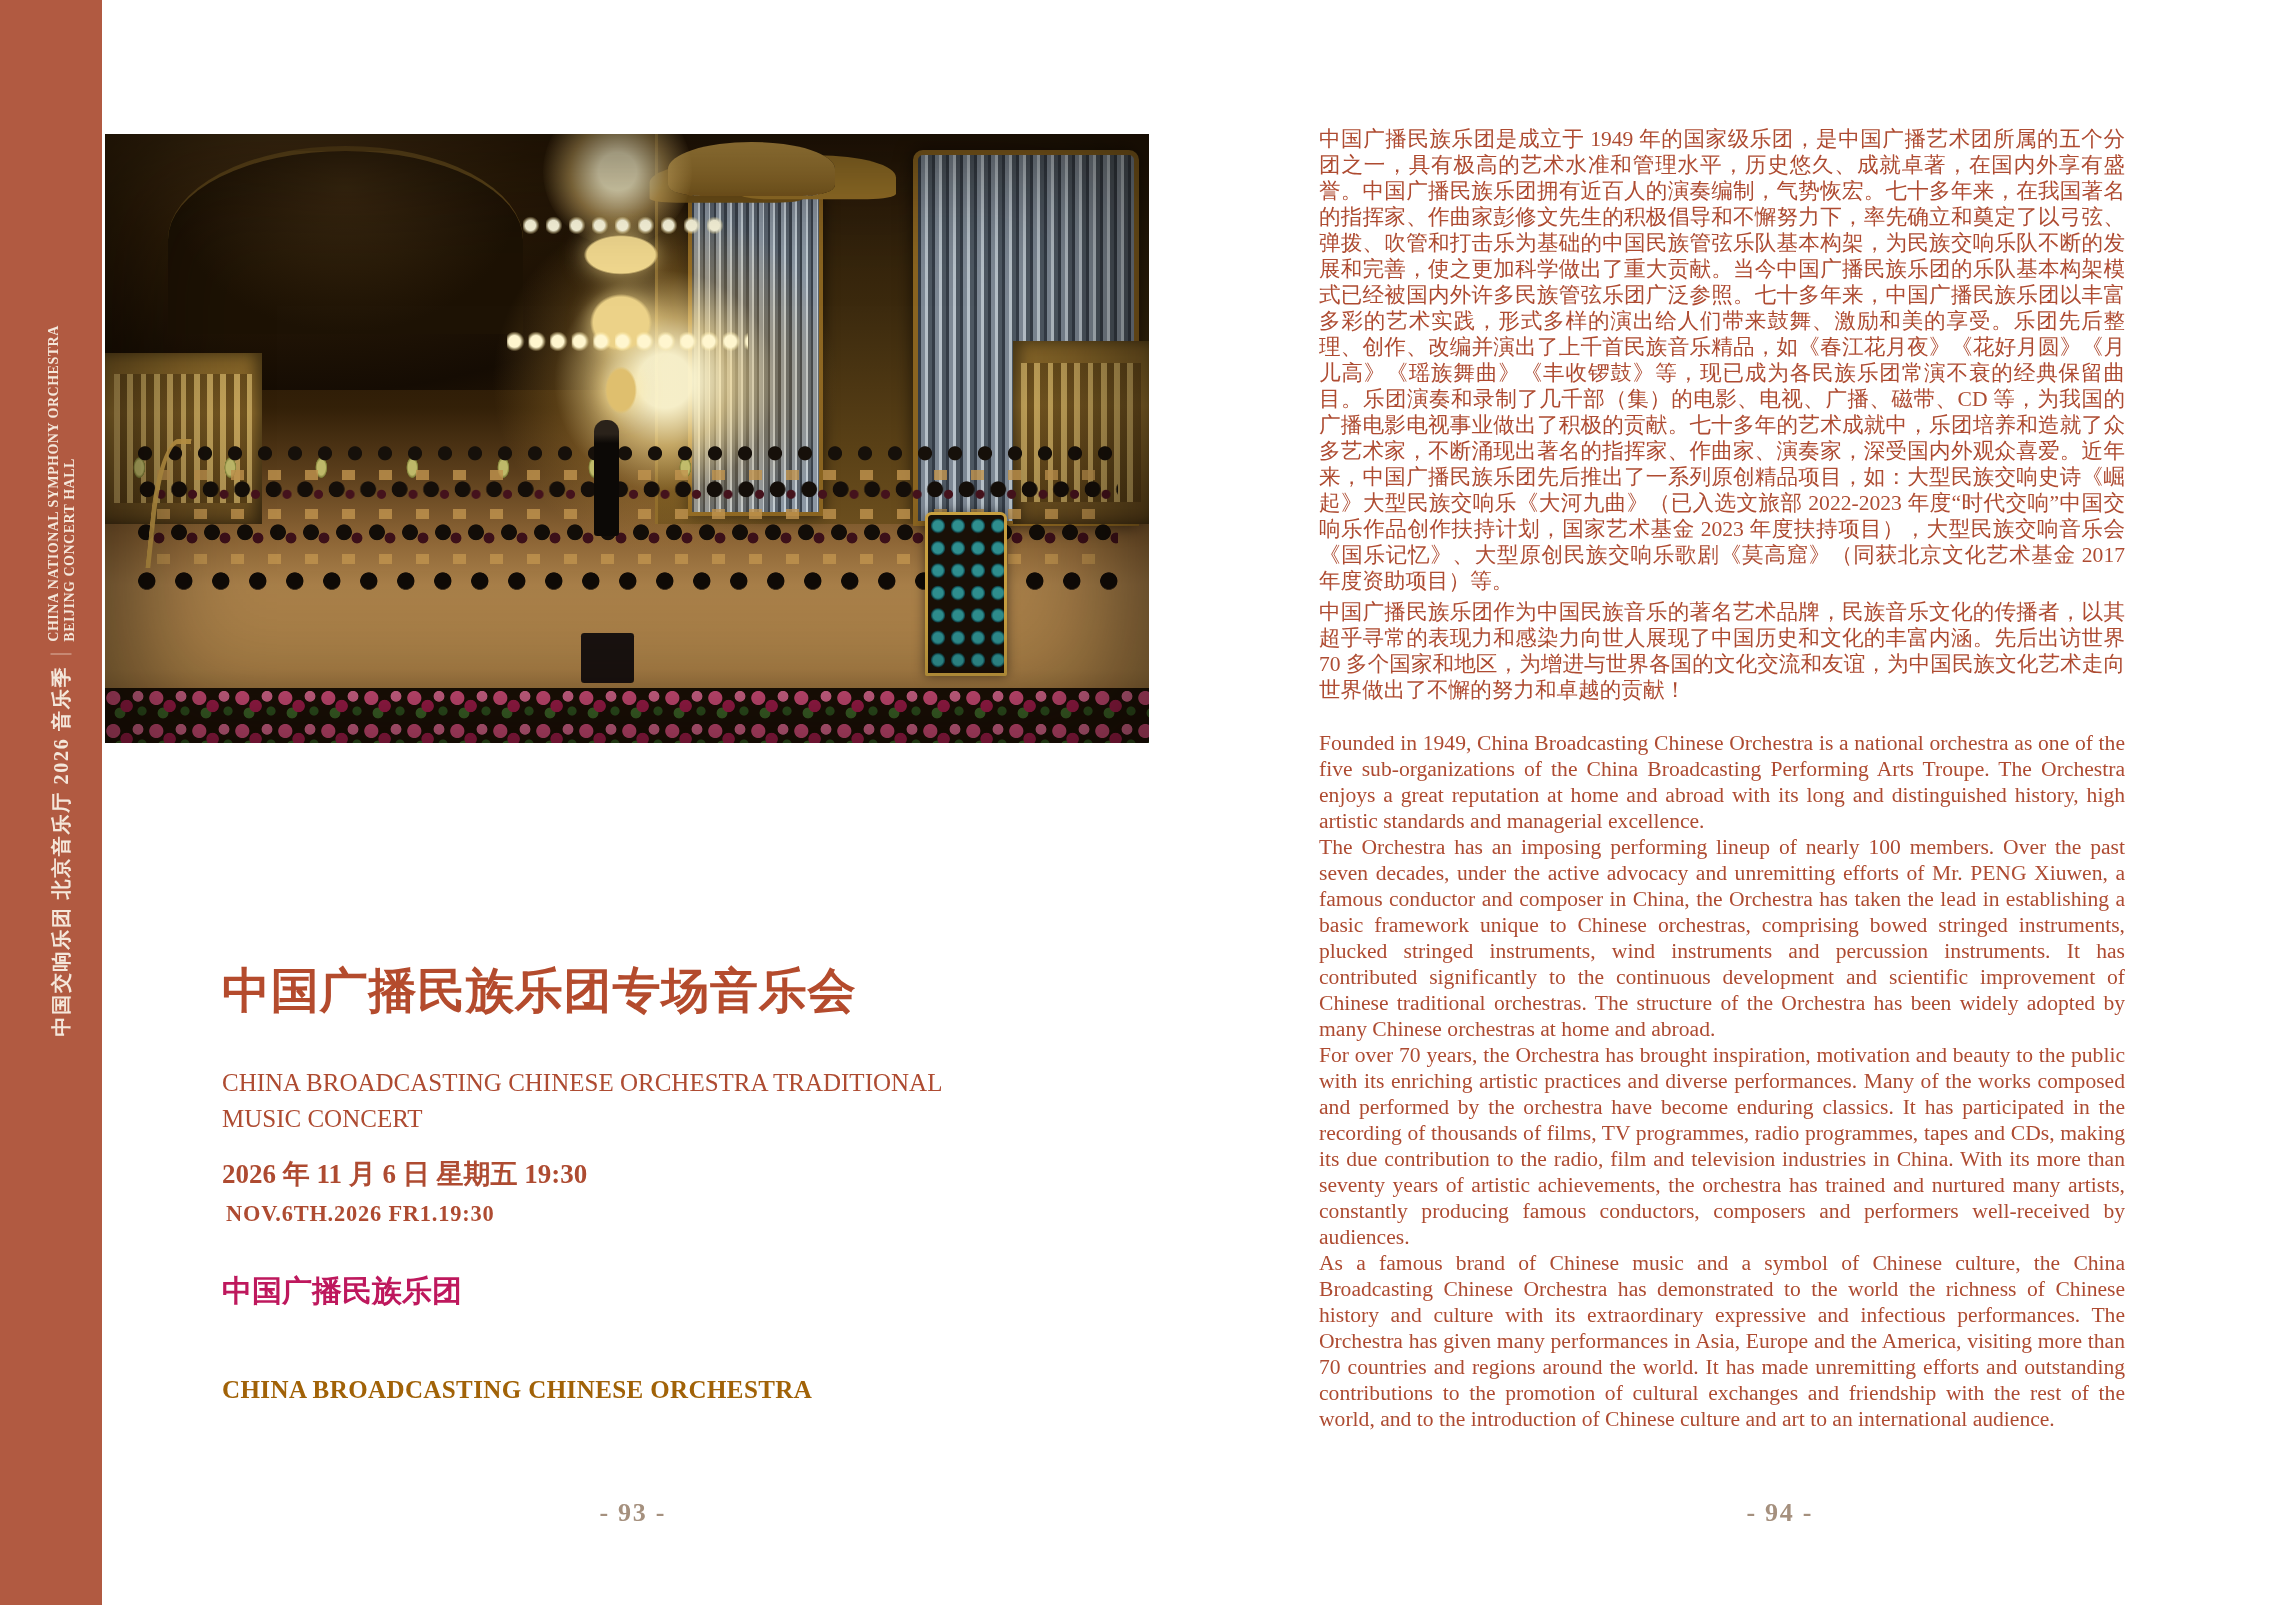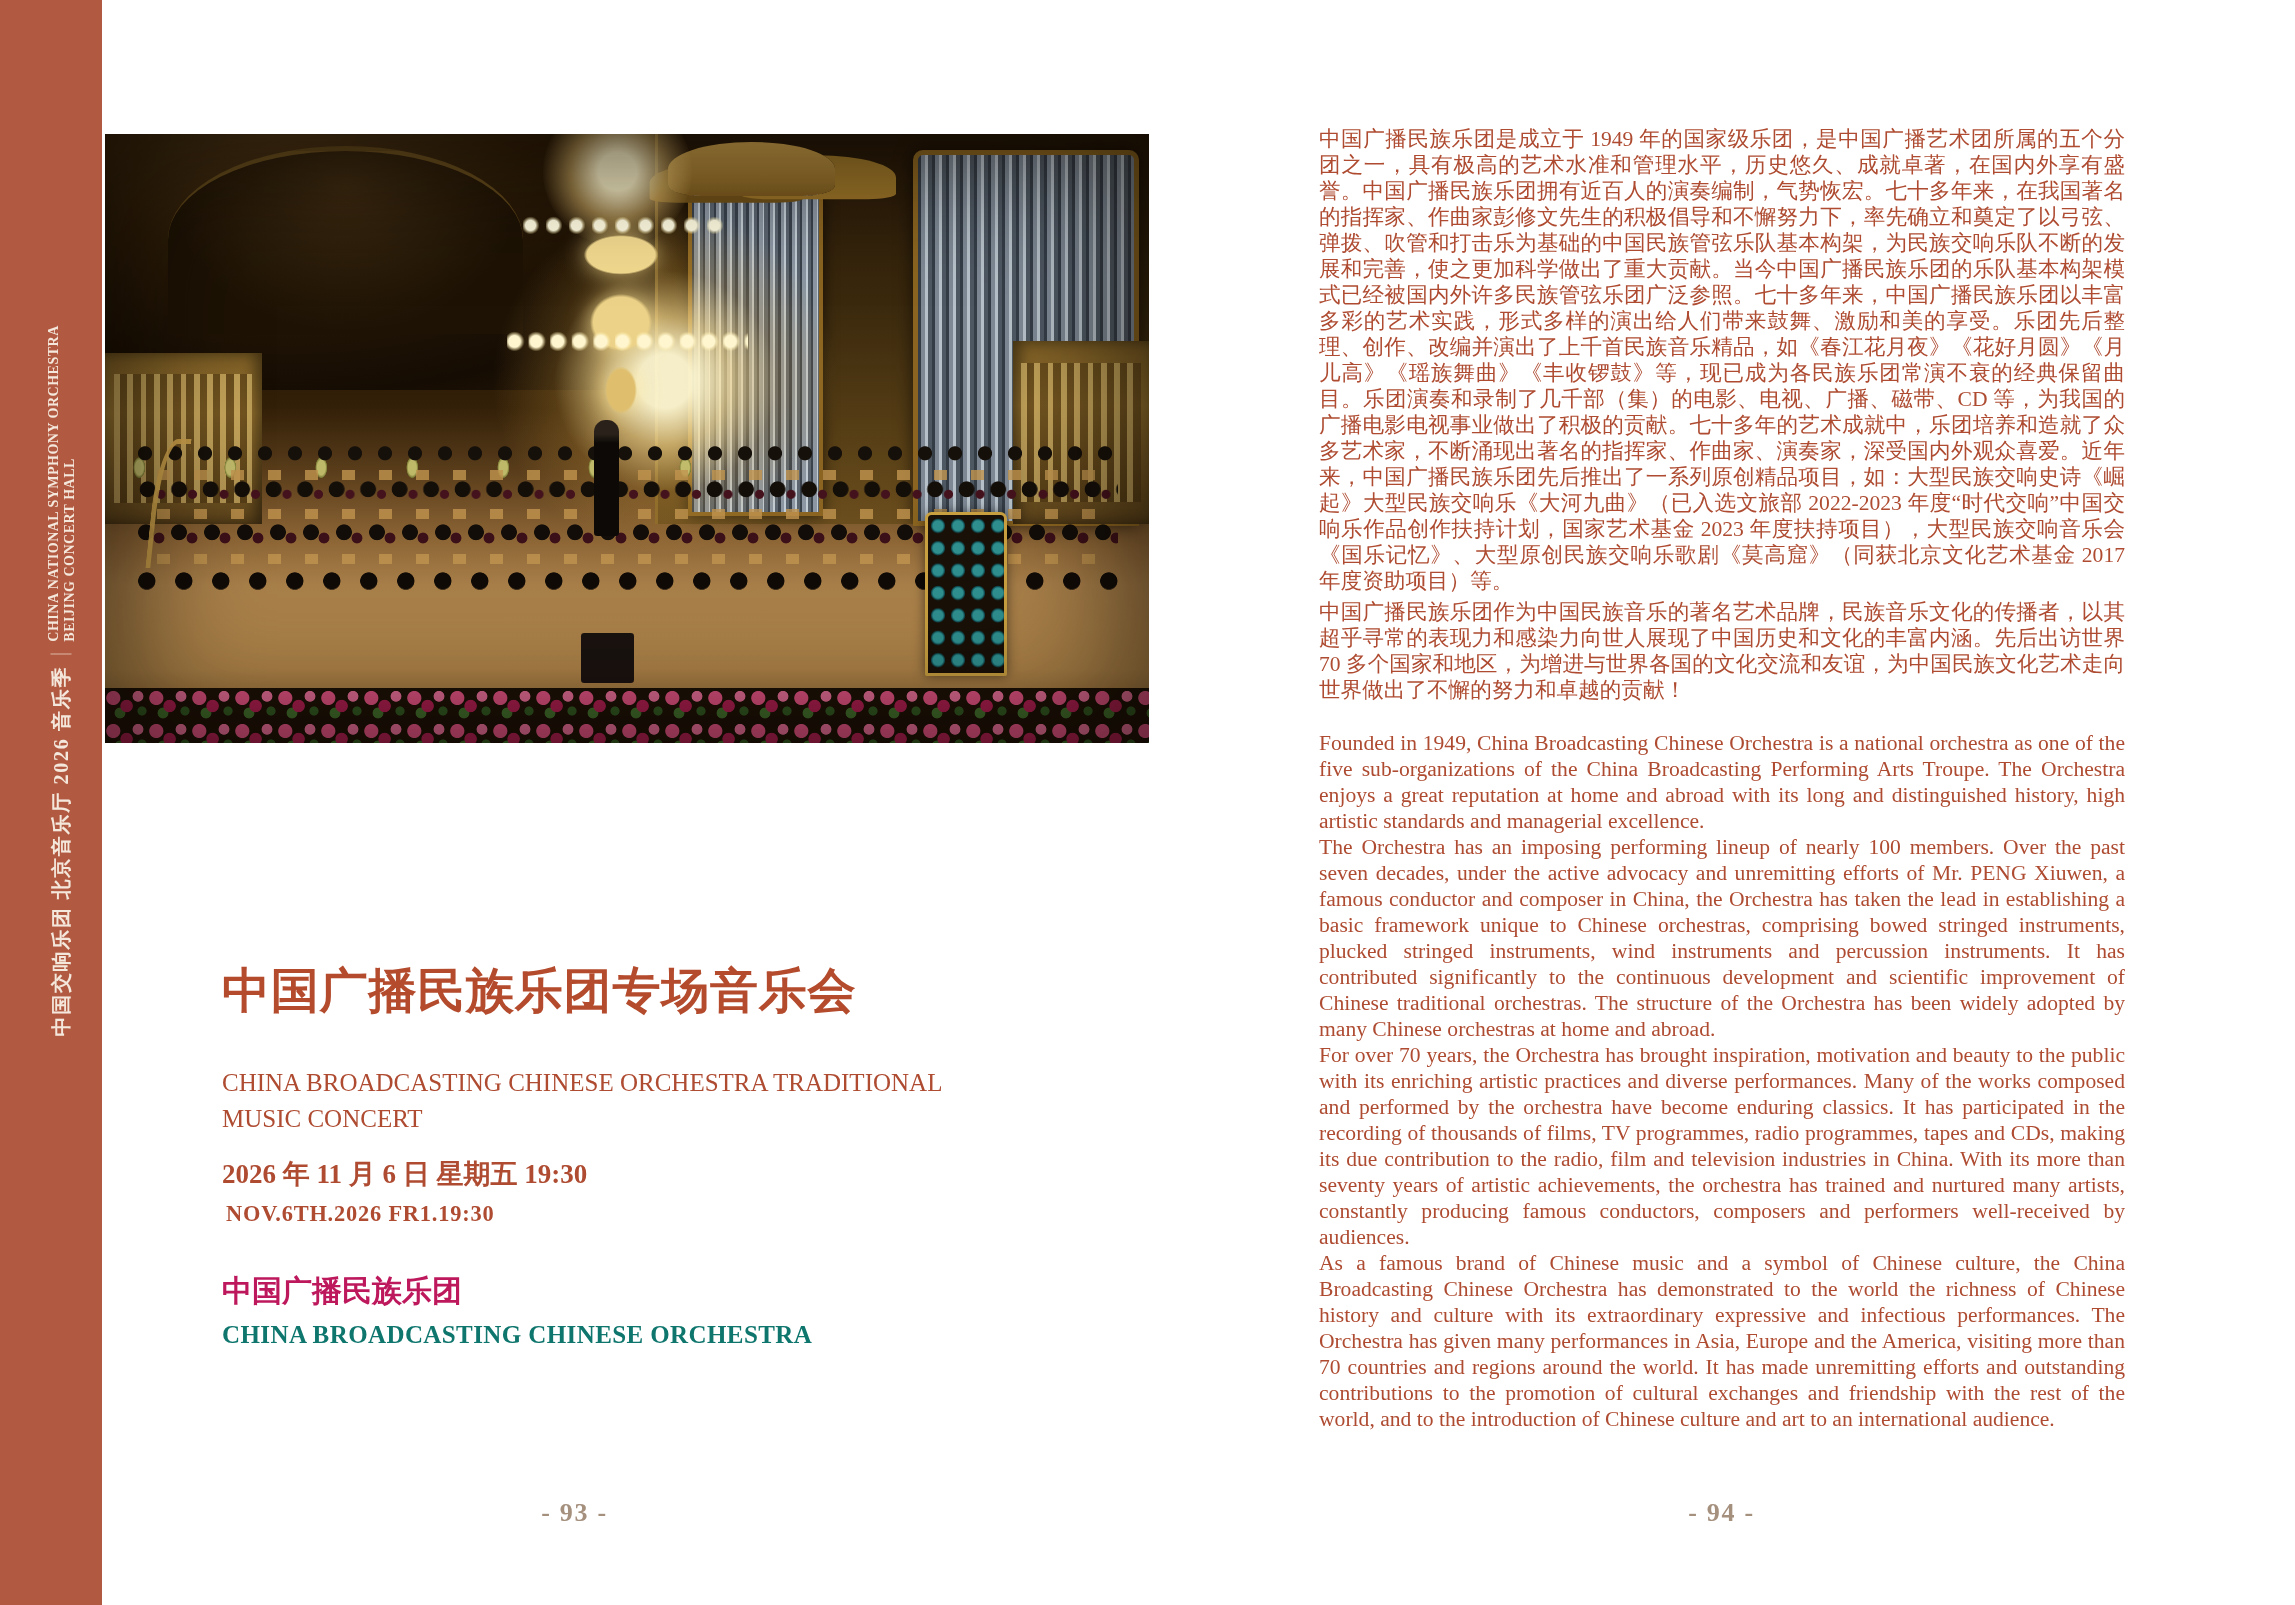--- a/index.html
+++ b/index.html
@@ -179,26 +179,26 @@
   }
   .lp-date-en {
     position: absolute; left: 226px; top: 1201px;
     font-size: 22.4px; font-weight: bold; letter-spacing: 0.8px; color: #ae4b31;
   }
   .lp-perf-cn {
     position: absolute; left: 222px; top: 1271px;
     font-size: 30px; font-weight: bold; color: #be185d;
   }
   .lp-perf-en {
-    position: absolute; left: 222px; top: 1321px;
-    font-size: 25px; font-weight: bold; letter-spacing: 0.4px; color: #0f766e;
+    position: absolute; left: 222px; top: 1376px;
+    font-size: 25px; font-weight: bold; letter-spacing: 0.4px; color: #a16207;
   }
   .pagenum {
     position: absolute; top: 1498px; width: 183px;
-    text-align: center; font-size: 26px; font-weight: bold;
+    text-align: right; font-size: 26px; font-weight: bold;
     color: #a5907e; letter-spacing: 1.7px;
   }
   .pagenum.left  { left: 483px; }
   .pagenum.right { left: 1630px; }
 
   
   .right-col {
     position: absolute; left: 1319px; top: 126px; width: 806px;
     color: #ae4b31;
   }

